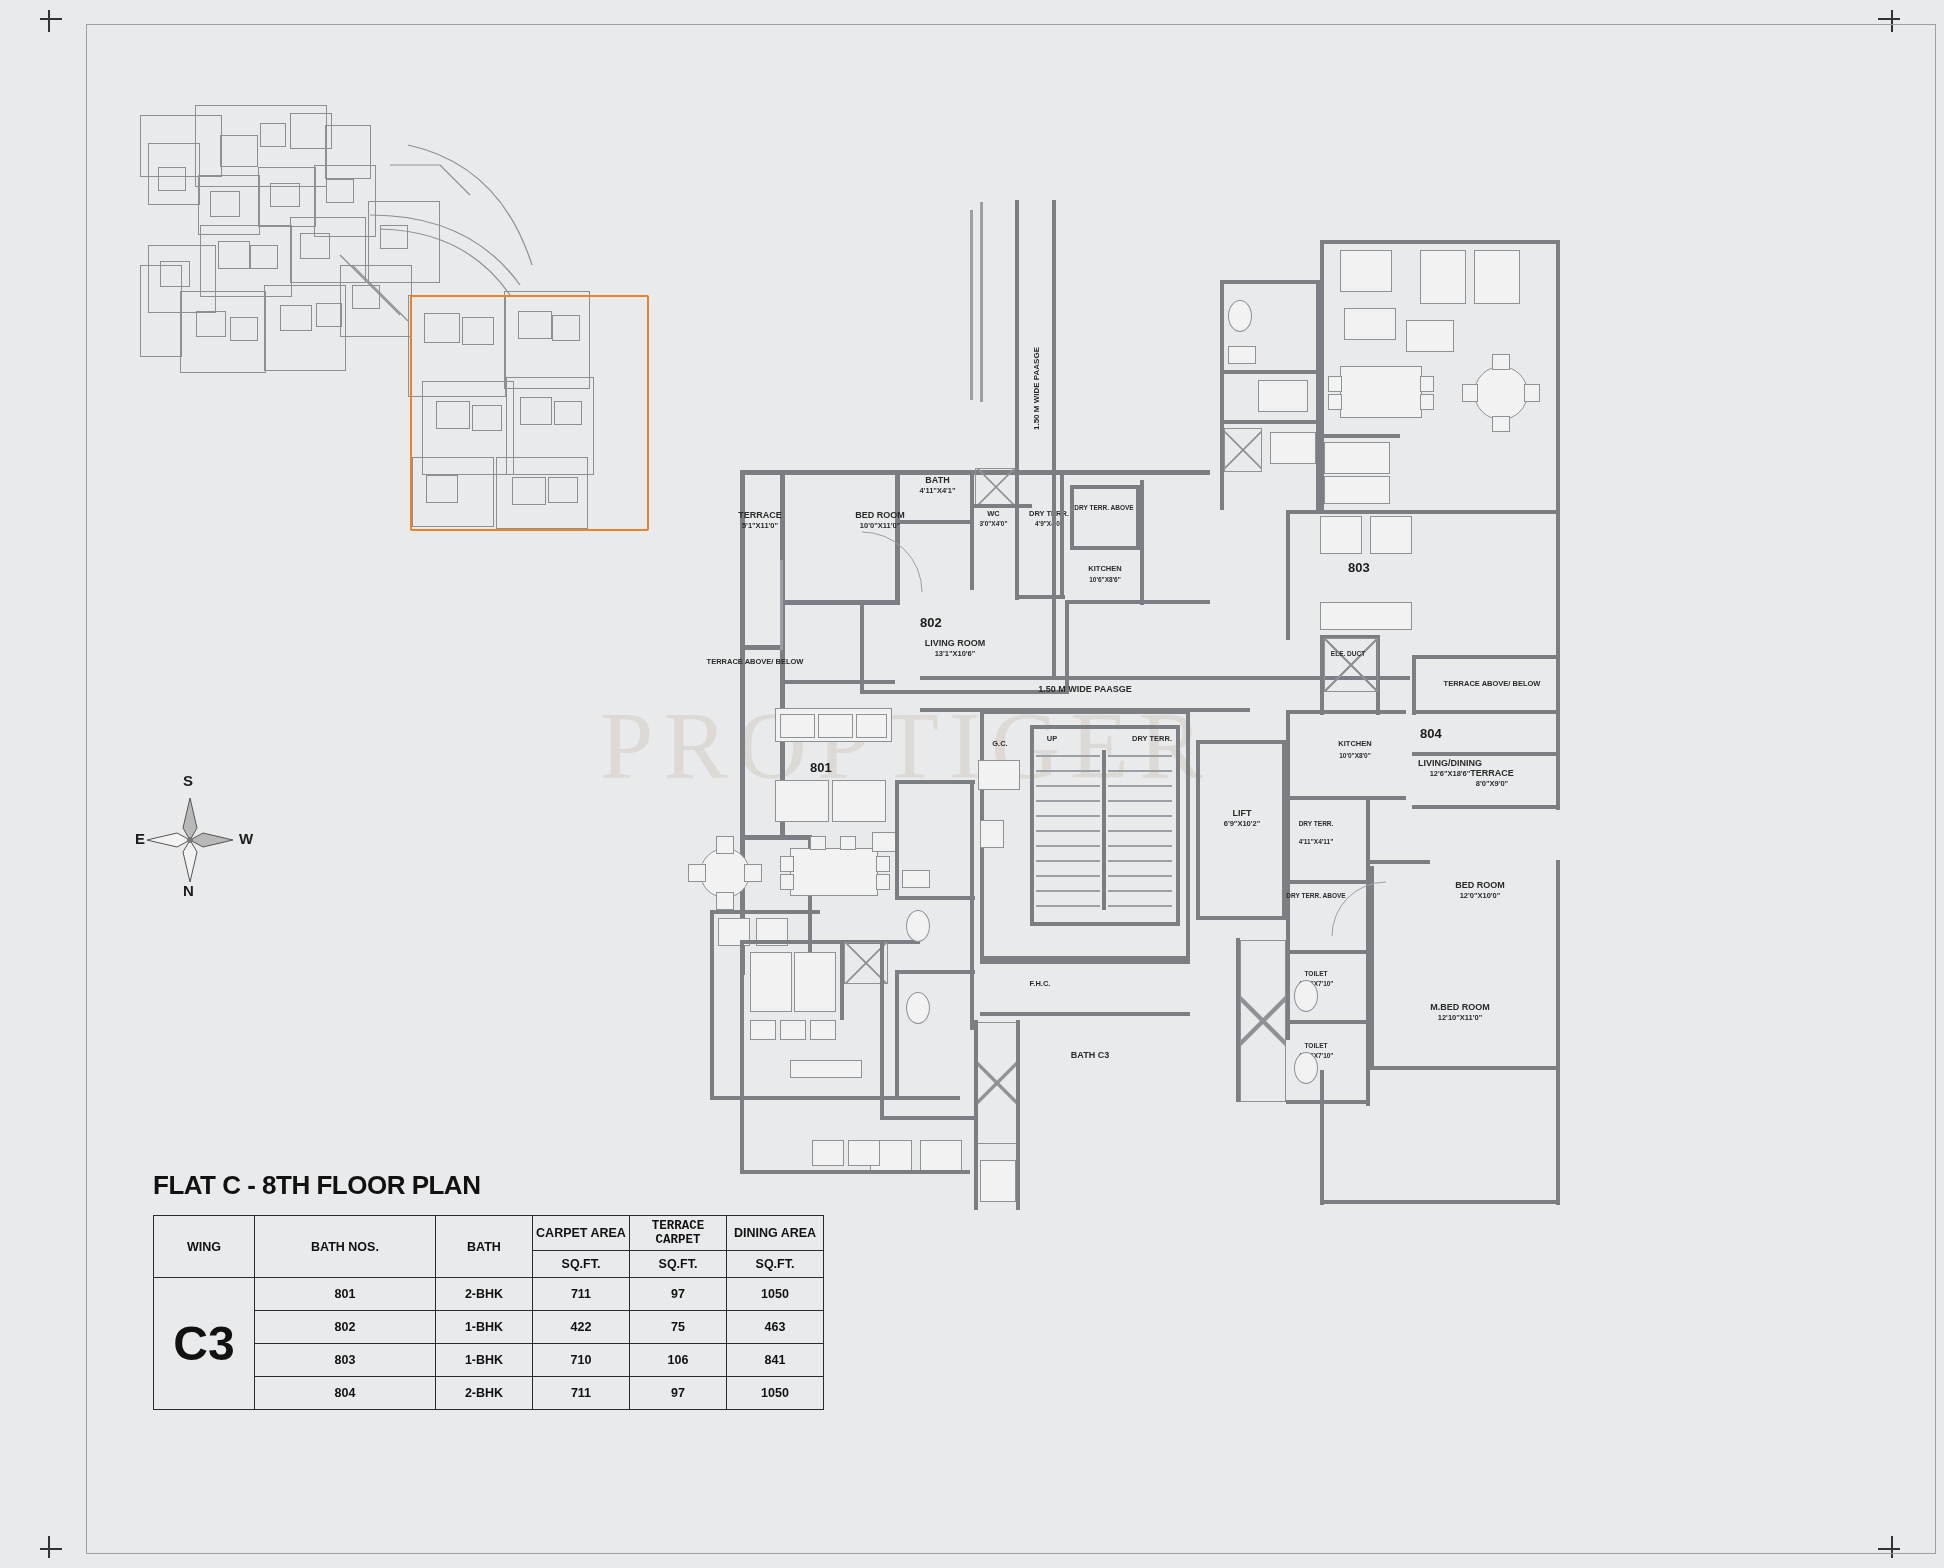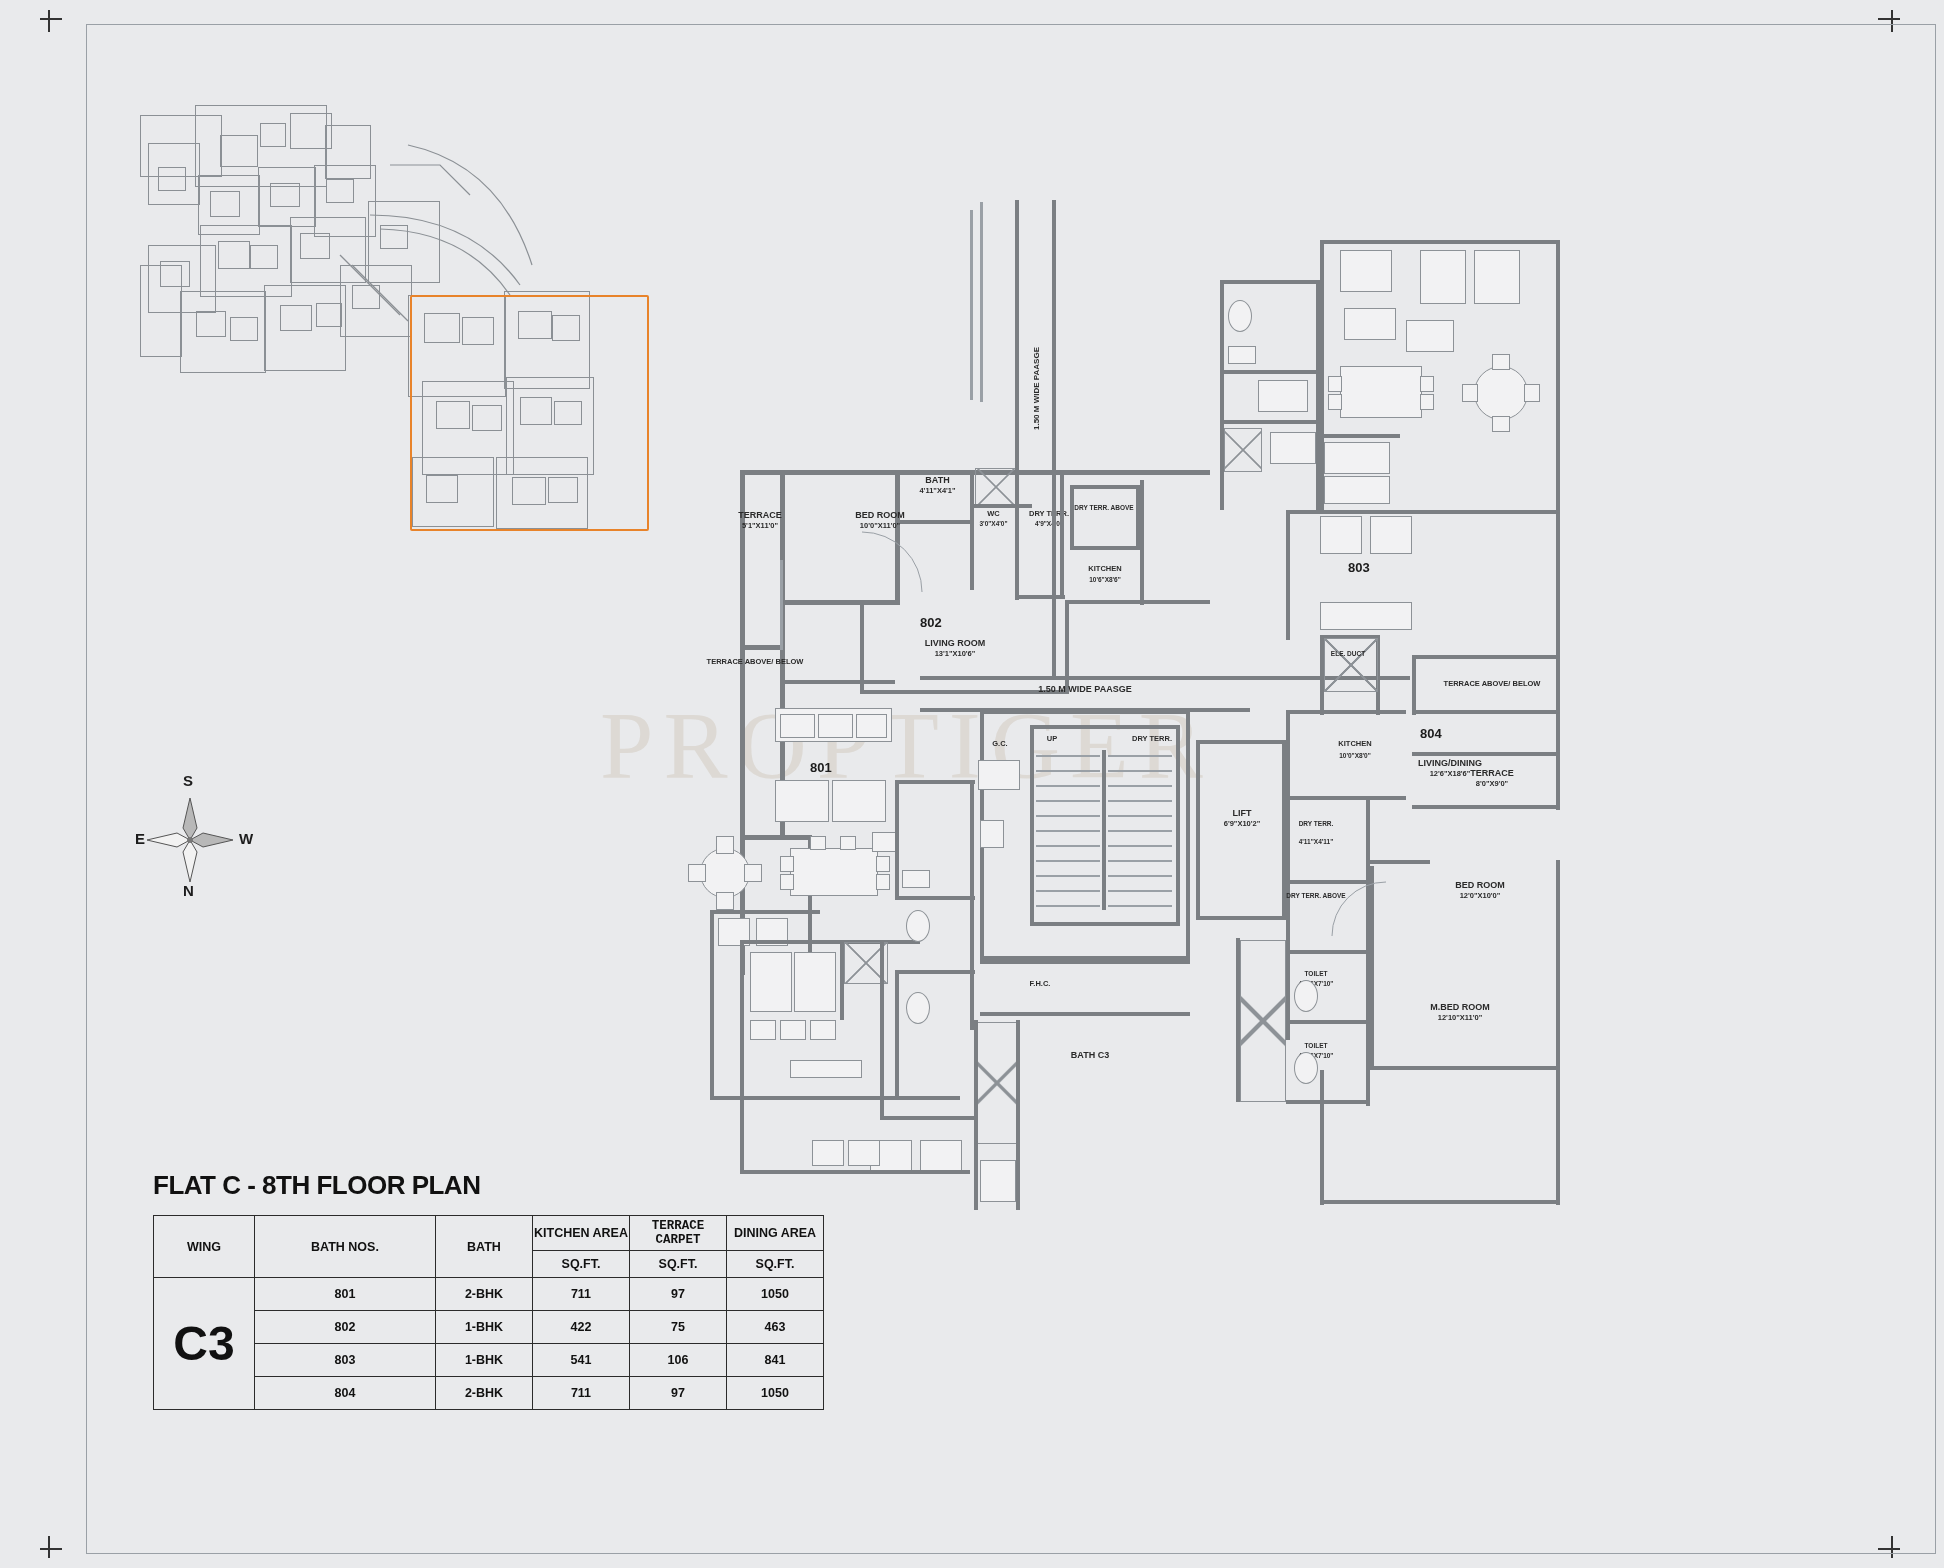--- a/index.html
+++ b/index.html
@@ -202,21 +202,21 @@
   </div>
 
   <div class="title">FLAT C - 8TH FLOOR PLAN</div>
 
   <table class="spec">
     <tbody>
         <tr class="hdr1">
       <td class="wing-label" rowspan="2">WING</td>
       <td class="c-flat" rowspan="2">BATH NOS.</td>
       <td class="c-type" rowspan="2">BATH</td>
-      <td class="c-carp">KITCHEN AREA</td>
+      <td class="c-carp">CARPET AREA</td>
       <td class="c-terr">TERRACE CARPET</td>
       <td class="c-sal">DINING AREA</td>
     </tr>
     <tr class="hdr2">
       <td>SQ.FT.</td>
       <td>SQ.FT.</td>
       <td>SQ.FT.</td>
     </tr>
     <tr class="bodyrow">
       <td class="wingcell" rowspan="4">C3</td>
@@ -229,21 +229,21 @@
     <tr class="bodyrow">
       <td>802</td>
       <td>1-BHK</td>
       <td>422</td>
       <td>75</td>
       <td>463</td>
     </tr>
     <tr class="bodyrow">
       <td>803</td>
       <td>1-BHK</td>
-      <td>541</td>
+      <td>710</td>
       <td>106</td>
       <td>841</td>
     </tr>
     <tr class="bodyrow">
       <td>804</td>
       <td>2-BHK</td>
       <td>711</td>
       <td>97</td>
       <td>1050</td>
     </tr>

